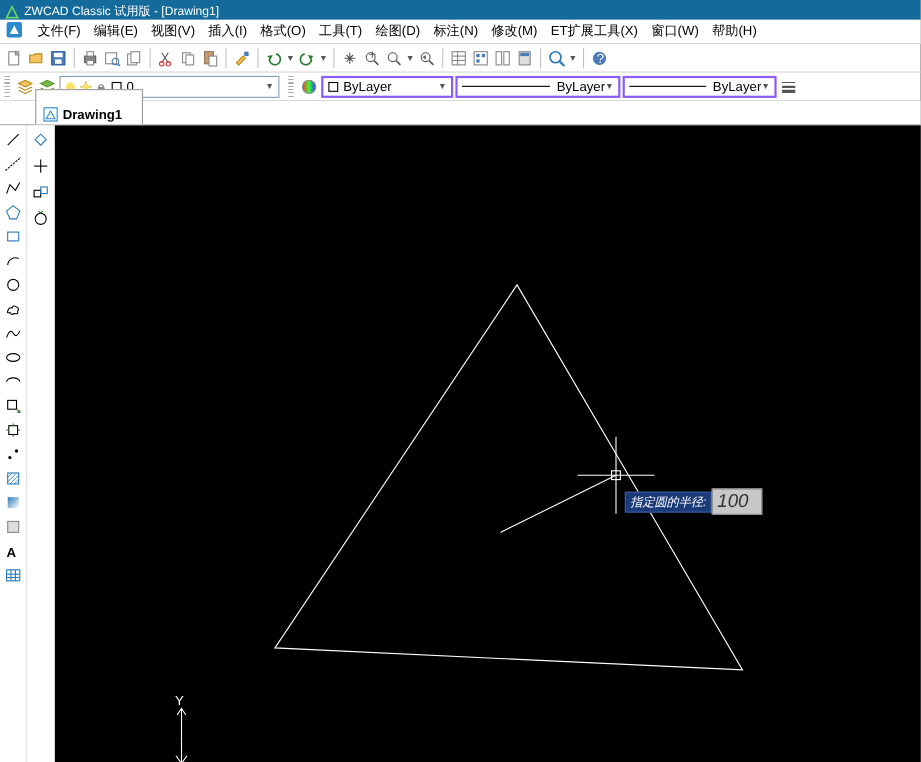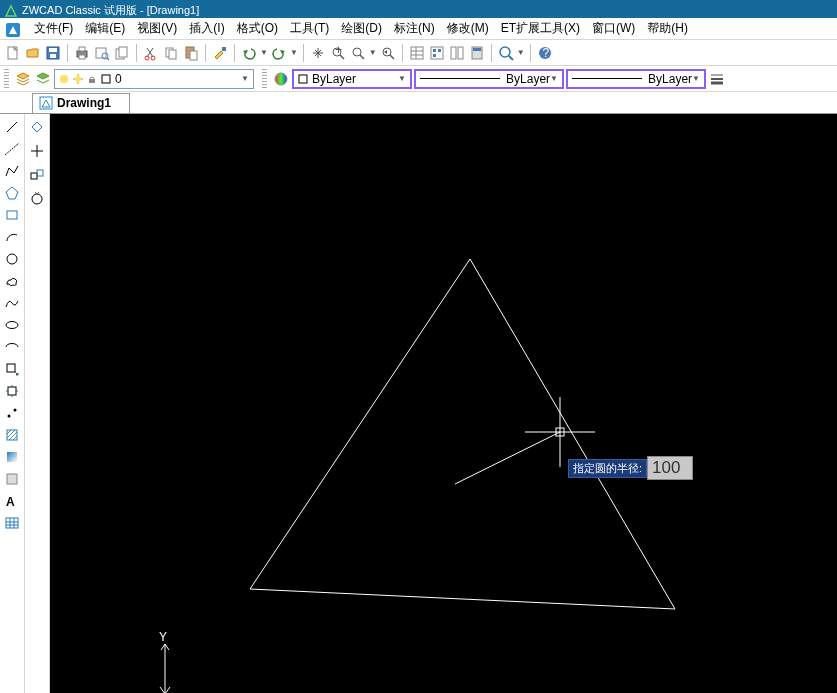--- a/index.html
+++ b/index.html
@@ -2,39 +2,39 @@
 <html><head>
 <meta charset="utf-8">
 <style>
   * { margin: 0; padding: 0; box-sizing: border-box; font-family: "Microsoft YaHei", "SimSun", sans-serif; font-size: 12px; }
   body { width: 837px; height: 693px; background: #fff; overflow: hidden; }
 
   .titlebar { height: 18px; background: #136a9b; color: #fff; display: flex; align-items: flex-end; padding: 0 4px; }
   .titlebar .app-icon { width: 14px; height: 14px; display: inline-flex; align-items: center; justify-content: center; margin-right: 4px; }
   .titlebar .title { font-size: 11px; }
 
-  .menubar { height: 22px; background: #fff; border-bottom: 1px solid #d6d6d6; display: flex; align-items: flex-end; padding: 0 4px; }
+  .menubar { height: 22px; background: #fff; border-bottom: 1px solid #d6d6d6; display: flex; align-items: flex-start; padding: 0 4px; }
   .menubar .app-btn { width: 18px; height: 18px; display:inline-flex; align-items:center; justify-content:center; margin-right:6px; }
   .menubar .menu-item { padding: 2px 6px; cursor: default; }
 
   .toolbar { height: 26px; border-bottom: 1px solid #d6d6d6; display: flex; align-items: center; padding: 0 4px; gap: 2px; }
   .toolbar .btn { width: 18px; height: 18px; display:inline-flex; align-items:center; justify-content:center; border:1px solid transparent; }
   .toolbar .sep { width:1px; height:18px; background:#c0c0c0; margin:0 3px; }
 
   .toolbar2 { height: 26px; border-bottom: 1px solid #d6d6d6; display:flex; align-items:center; padding:0 4px; gap:2px; }
   .toolbar2 .grip { width:5px; height:20px; background:repeating-linear-gradient(to bottom,#aaa 0 1px,transparent 1px 3px); margin-right:3px;}
   .toolbar2 .btn { width: 18px; height: 18px; display:inline-flex; align-items:center; justify-content:center; }
   .layer-drop { flex:0 0 200px; height:20px; border:1px solid #7f9db9; background:#fff; display:flex; align-items:center; padding:0 4px; font-size:11px; }
   .layer-drop .sw { width:10px; height:10px; margin-right:4px; }
   .prop-drop { height:20px; border:2px solid #8b5cf6; background:#fff; display:flex; align-items:center; padding:0 4px; font-size:11px; }
   .prop-drop .arrow { margin-left:auto; font-size:8px; color:#555; }
   .lt-line { flex:1; height:1px; background:#000; margin-right:6px; }
 
   .tabbar { height: 22px; border-bottom:1px solid #999; display:flex; align-items:flex-end; padding-left:32px; background:#fff; }
-  .tab { height:20px; padding:2px 18px 2px 6px; border:1px solid #999; border-bottom:none; background:#fff; display:flex; align-items:flex-start; gap:4px; font-size:11px; position:relative;}
+  .tab { height:32px; padding:2px 18px 2px 6px; border:1px solid #999; border-bottom:none; background:#fff; display:flex; align-items:flex-end; gap:4px; font-size:11px; position:relative;}
 
   .workspace { position:absolute; top:114px; left:0; right:0; bottom:0; display:flex; }
   .left-tools { width:25px; background:#fff; border-right:1px solid #d6d6d6; display:flex; flex-direction:column; align-items:center; padding-top:4px; gap:4px; }
   .left-tools .tool { width:18px; height:18px; display:inline-flex; align-items:center; justify-content:center; }
   .left-tools2 { width:25px; background:#fff; border-right:1px solid #d6d6d6; display:flex; flex-direction:column; align-items:center; padding-top:4px; gap:6px; }
   .left-tools2 .tool { width:18px; height:18px; display:inline-flex; align-items:center; justify-content:center; }
 
   .canvas { flex:1; background:#000; position:relative; overflow:hidden; }
   .canvas svg { position:absolute; top:0; left:0; }
 
@@ -476,18 +476,18 @@
 
       <g transform="translate(115,560)">
         <line x1="0" y1="0" x2="0" y2="-30" stroke="#fff"></line>
         <line x1="0" y1="0" x2="0" y2="20" stroke="#fff"></line>
         <path d="M-4 -24 L0 -30 L4 -24" fill="none" stroke="#fff"></path>
         <text x="-6" y="-33" fill="#fff" font-size="10">Y</text>
         <path d="M-5 13 L0 20 L5 13" fill="none" stroke="#fff"></path>
       </g>
     </svg>
 
-    <div class="dyn-prompt" style="left:518px; top:342px;">
+    <div class="dyn-prompt" style="left:518px; top:330px;font-style:italic;">
       <span class="label">指定圆的半径:</span>
       <span class="val">100</span>
     </div>
   </div>
 </div>
 
 </body></html>

